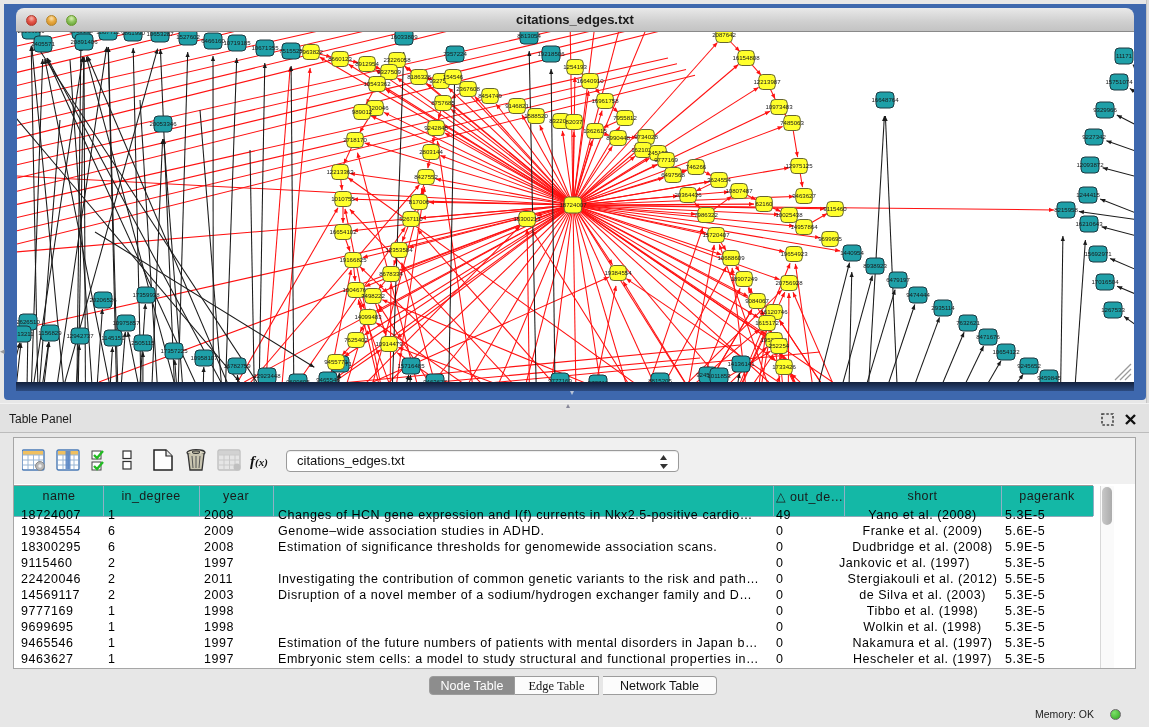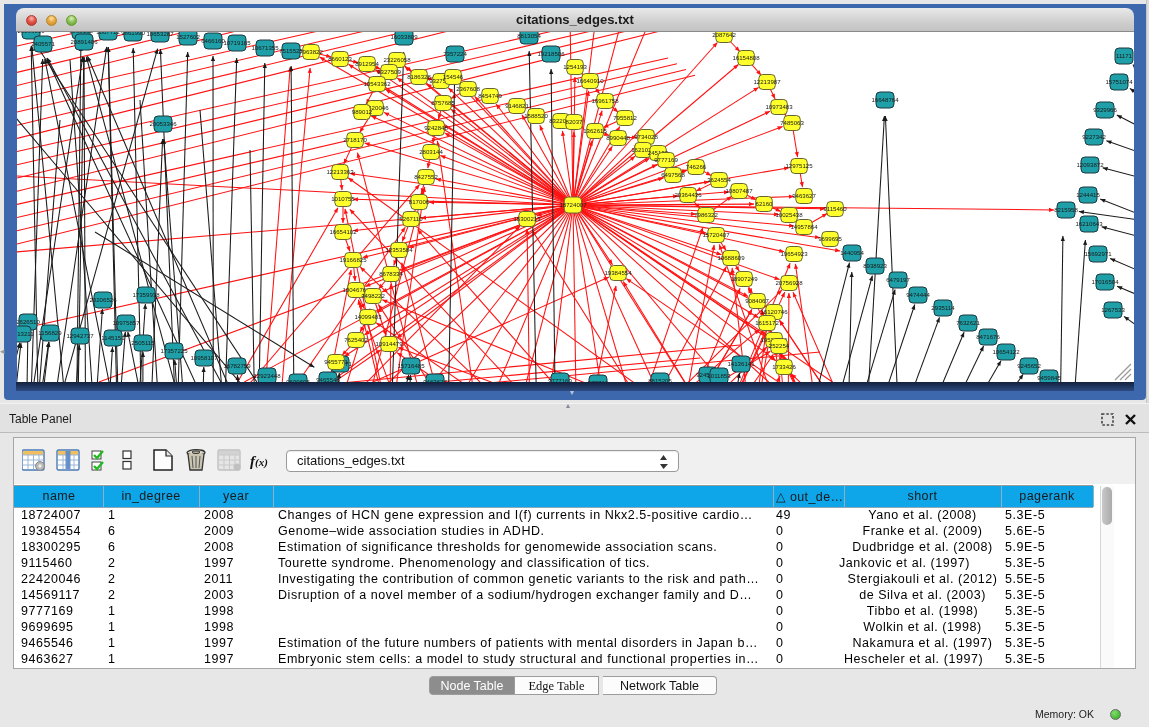--- a/index.html
+++ b/index.html
@@ -16,21 +16,21 @@
 #collapse { left:566px; top:384px; color:#b8c4d8; font-size:8px; }
 
 #tp-bar { left:0; top:403px; width:1149px; height:30px; background:#e2e2e2;
   border-top:1px solid #f2f2f2; border-bottom:1px solid #bcbcbc; }
 #tp-bar .lbl { position:absolute; left:9px; top:8px; font-size:12px; color:#1a1a1a; }
 #tp-box { left:13px; top:437px; width:1123px; height:232px; background:#fff; border:1px solid #a6a6a6; }
 #toolbar { left:14px; top:438px; width:1121px; height:46px; background:#f0f0f0; }
 #dropdown { left:286px; top:450px; width:393px; height:22px; background:#fff;
   border:1px solid #9a9a9a; border-radius:4px; font-size:13px; color:#111; line-height:20px;
   padding-left:10px; box-shadow:inset 0 1px 1px rgba(0,0,0,0.08); }
-#hdr { left:14px; top:485px; width:1079px; height:23px; background:#0ea5e9; border-top:1px solid #9a9a9a; border-bottom:1px solid #8fa8b8; }
+#hdr { left:14px; top:485px; width:1079px; height:32px; background:#14b8a6; border-top:1px solid #9a9a9a; border-bottom:1px solid #8fa8b8; }
 #hdr span { position:absolute; top:3px; font-size:12.5px; letter-spacing:0.4px; color:#1a1a1a; text-align:center; }
 #hdr i { position:absolute; top:0; bottom:0; width:1px; background:#8fb0c4; }
 .row { position:absolute; left:14px; width:1085px; height:16px; }
 .row span { position:absolute; top:1px; font-size:12.5px; letter-spacing:0.55px; color:#000; white-space:nowrap; }
 #sbar { left:1100px; top:486px; width:14px; height:182px; background:#fafafa; border-left:1px solid #d8d8d8; }
 #sthumb { left:1102px; top:487px; width:10px; height:38px; background:linear-gradient(90deg,#c8c8c8,#ababab); border-radius:5px; }
 
 .tab { position:absolute; top:676px; height:19px; font-size:12.5px; color:#111; text-align:center;
   line-height:18px; background:#fcfcfc; border:1px solid #9c9c9c; }
 
@@ -1085,21 +1085,20 @@
     <span style="left:190px">2008</span>
     <span style="left:264px;width:483px;overflow:hidden;text-overflow:ellipsis">Estimation of significance thresholds for genomewide association scans.</span>
     <span style="left:762px">0</span>
     <span style="left:830px;width:157px;text-align:center">Dudbridge et al. (2008)</span>
     <span style="left:991px">5.9E-5</span>
   </div>
 <div class="row" style="top:555px">
     <span style="left:7px">9115460</span>
     <span style="left:94px">2</span>
     <span style="left:190px">1997</span>
-    <span style="left:264px;width:483px;overflow:hidden;text-overflow:ellipsis">Tourette syndrome. Phenomenology and classification of tics.</span>
     <span style="left:762px">0</span>
     <span style="left:812px;width:157px;text-align:center">Jankovic et al. (1997)</span>
     <span style="left:991px">5.3E-5</span>
   </div>
 <div class="row" style="top:571px">
     <span style="left:7px">22420046</span>
     <span style="left:94px">2</span>
     <span style="left:190px">2011</span>
     <span style="left:264px;width:483px;overflow:hidden;text-overflow:ellipsis">Investigating the contribution of common genetic variants to the risk and pathogenesis of ADHD</span>
     <span style="left:762px">0</span>
@@ -1139,21 +1138,21 @@
     <span style="left:762px">0</span>
     <span style="left:830px;width:157px;text-align:center">Nakamura et al. (1997)</span>
     <span style="left:991px">5.3E-5</span>
   </div>
 <div class="row" style="top:651px">
     <span style="left:7px">9463627</span>
     <span style="left:94px">1</span>
     <span style="left:190px">1997</span>
     <span style="left:264px;width:483px;overflow:hidden;text-overflow:ellipsis">Embryonic stem cells: a model to study structural and functional properties in cardiomyocytes</span>
     <span style="left:762px">0</span>
-    <span style="left:830px;width:157px;text-align:left">Hescheler et al. (1997)</span>
+    <span style="left:830px;width:157px;text-align:center">Hescheler et al. (1997)</span>
     <span style="left:991px">5.3E-5</span>
   </div>
 <div id="sbar" class="abs"></div>
 <div id="sthumb" class="abs"></div>
 <div class="tab" style="left:429px;width:86px;border-radius:4px 0 0 4px;background:#8d8d8d;color:#fff;">Node Table</div>
 <div class="tab" style="left:515px;width:84px;border-left:none;font-family:Liberation Serif, serif;">Edge Table</div>
 <div class="tab" style="left:603px;width:114px;border-left:none;border-radius:0 4px 4px 0;">Network Table</div>
 <div id="mem" class="abs">Memory: OK</div>
 <div id="memdot" class="abs"></div>
 </body></html>

